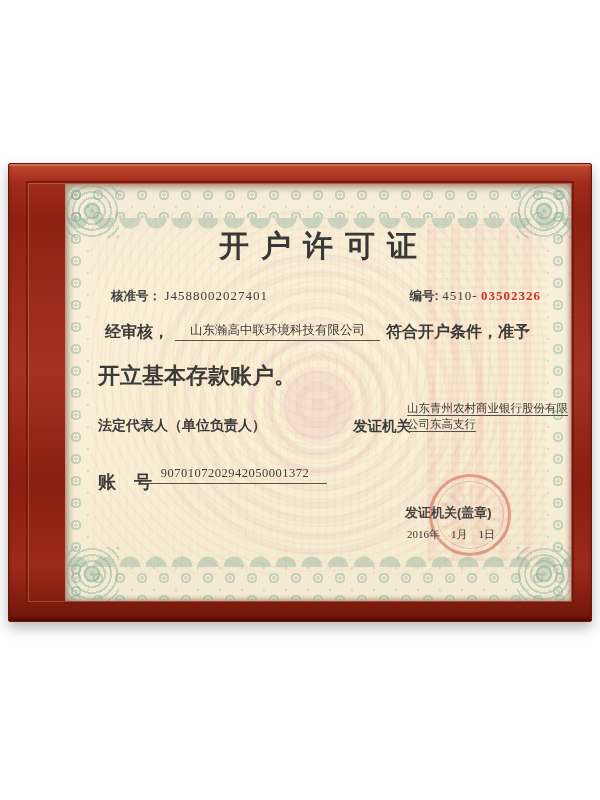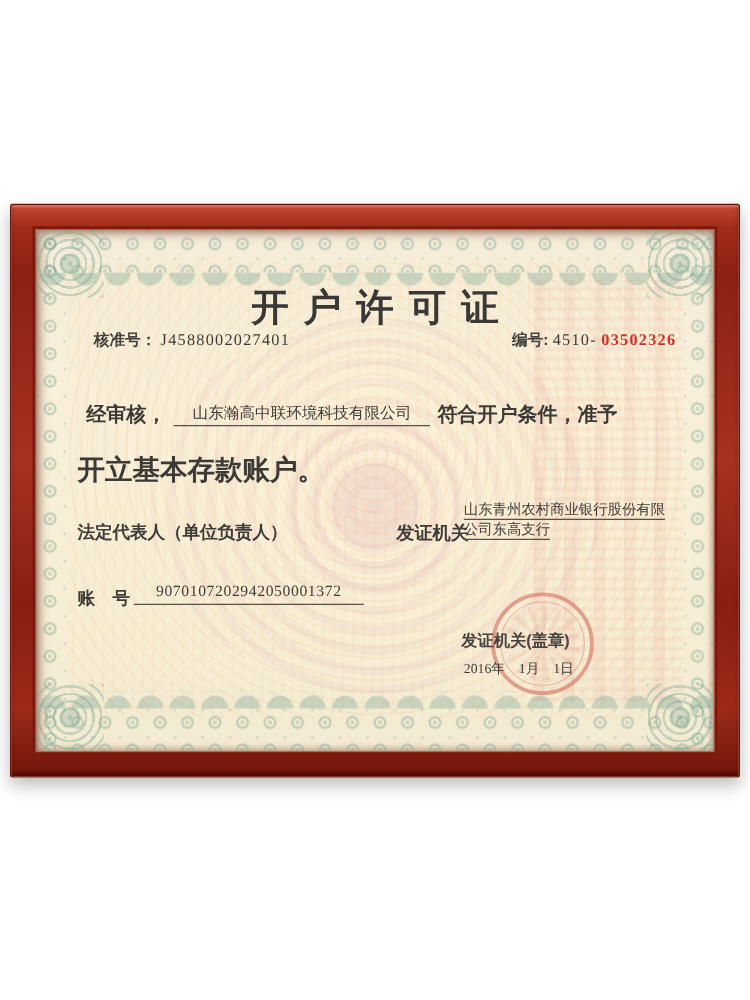--- a/index.html
+++ b/index.html
@@ -24,20 +24,21 @@
     border:2px solid #7a1a0d;
     box-shadow: inset 0 0 0 1px rgba(255,210,180,0.25);
   }
   .paper {
     position:absolute; inset:20px;
     background:
       radial-gradient(ellipse 70% 55% at 50% 46%, rgba(252,240,215,0.9) 0%, rgba(248,238,214,0.4) 60%, rgba(244,233,206,0) 100%),
       linear-gradient(180deg, #f4ecd8 0%, #f8f0da 30%, #f7eed6 70%, #f3ead2 100%);
     box-shadow: inset 3px 3px 7px rgba(80,20,8,0.45), inset -2px -2px 5px rgba(80,20,8,0.30);
     overflow:hidden;
+    margin-left:36px;
   }
 
   
   .warm-waves {
     position:absolute; inset:26px; pointer-events:none;
     background:
       repeating-radial-gradient(circle at 50% 42%, rgba(236,168,96,0.09) 0 2px, rgba(236,168,96,0) 2px 9px),
       repeating-linear-gradient(91deg, rgba(238,176,110,0.07) 0 2px, rgba(238,176,110,0) 2px 8px);
   }
   .pink-rosette {
@@ -87,21 +88,21 @@
   .corner-tl { left:0; top:0; } .corner-tr { right:0; top:0; }
   .corner-bl { left:0; bottom:0; } .corner-br { right:0; bottom:0; }
 
   
   .title {
     position:absolute; left:0; right:0; top:42px; text-align:center;
     font-size:30px; font-weight:800; letter-spacing:12px; padding-left:12px;
     color:#3a3836;
   }
   .meta-row {
-    position:absolute; left:46px; right:30px; top:80px;
+    position:absolute; left:46px; right:30px; top:104px;
     display:flex; justify-content:space-between; align-items:baseline;
     font-size:12.5px;
   }
   .meta-label { font-weight:700; color:#44423f; }
   .mono-val { font-family:"Liberation Serif","DejaVu Serif",serif; font-size:13px; letter-spacing:1px; color:#3d3b38; }
   .serial-red { color:#cf3126; font-weight:700; letter-spacing:1px; font-family:"Liberation Serif","DejaVu Serif",serif; font-size:13px;text-align:center;}
 
   .review-row {
     position:absolute; left:40px; top:138px; right:18px;
     display:flex; align-items:flex-start; white-space:nowrap;
@@ -119,21 +120,21 @@
   }
 
   .legal-label { position:absolute; left:33px; top:233px; font-size:14px; font-weight:700; }
   .legal-name  { position:absolute; left:168px; top:226px; width:116px; font-size:12.5px; line-height:20px; }
   .bank-label  { position:absolute; left:288px; top:233px; font-size:14.5px; font-weight:700; }
   .bank-name   { position:absolute; left:342px; top:216px; width:172px;
                  font-size:11.5px; line-height:16px;
                  font-family:"Liberation Serif","DejaVu Serif",serif; }
   .bank-name .u { border-bottom:1px solid #55504a; padding-bottom:1px; }
 
-  .account-label  { position:absolute; left:33px; top:286px; font-size:14px; font-weight:700; }
+  .account-label  { position:absolute; left:33px; top:286px; font-size:18px; font-weight:700; }
   .account-number { position:absolute; left:78px; top:279px; width:184px; font-size:12.5px; line-height:20px; letter-spacing:0.5px; }
 
   .issuer-label { position:absolute; left:340px; top:320px; font-size:13px; font-weight:700; color:#45433f; }
   .issue-date   { position:absolute; left:342px; top:343px; font-size:11px; color:#3d3b38;
                   font-family:"Liberation Serif","DejaVu Serif",serif; }
 
   
   .seal {
     position:absolute; left:364px; top:290px; width:82px; height:82px;
     border:3px solid rgba(203,84,68,0.50); border-radius:50%;

